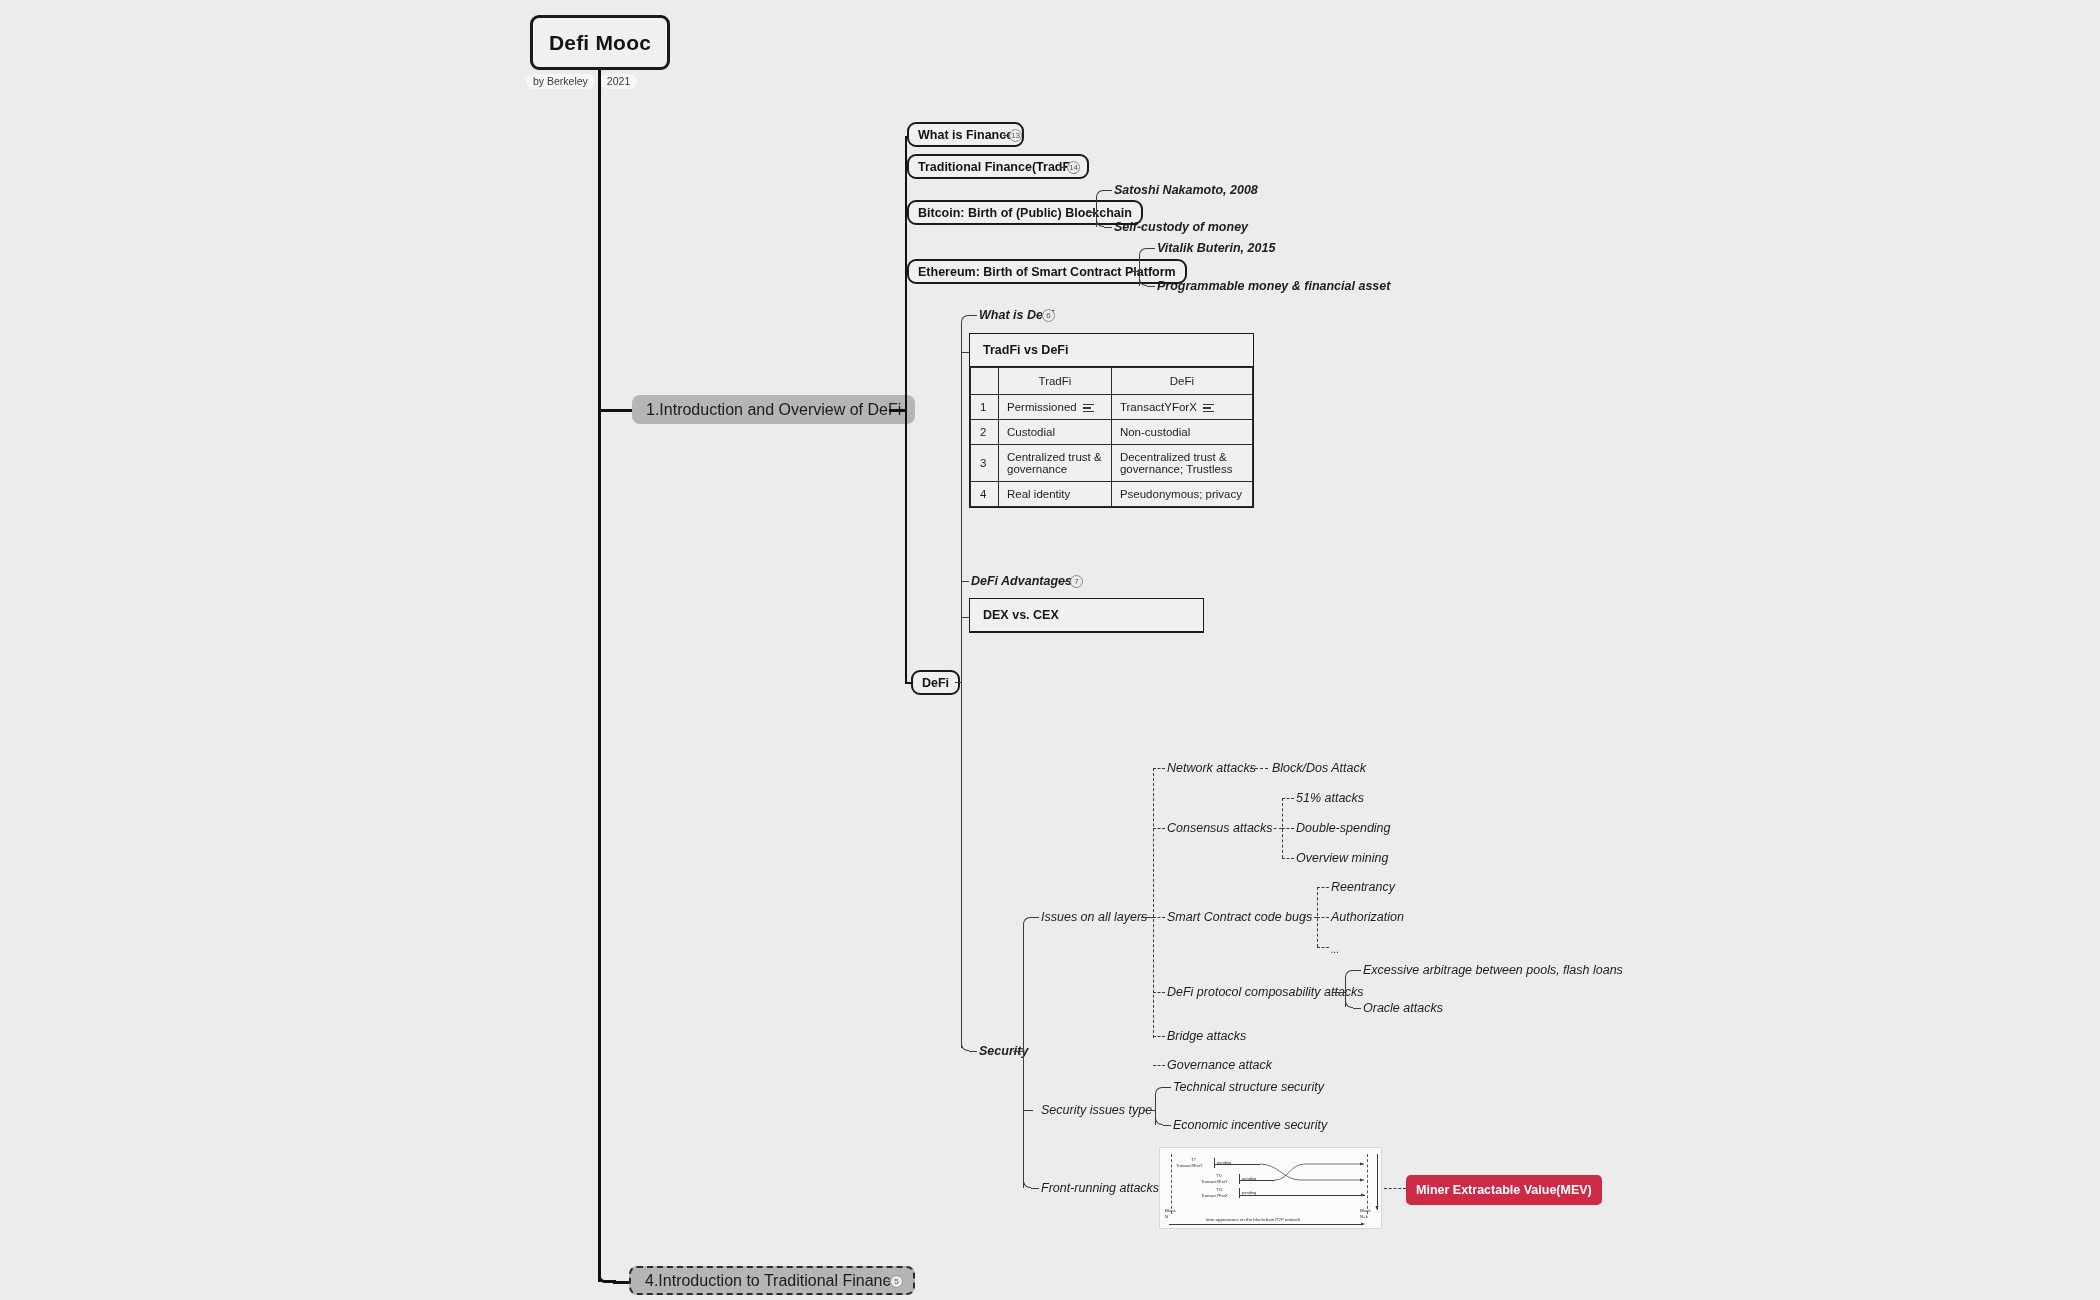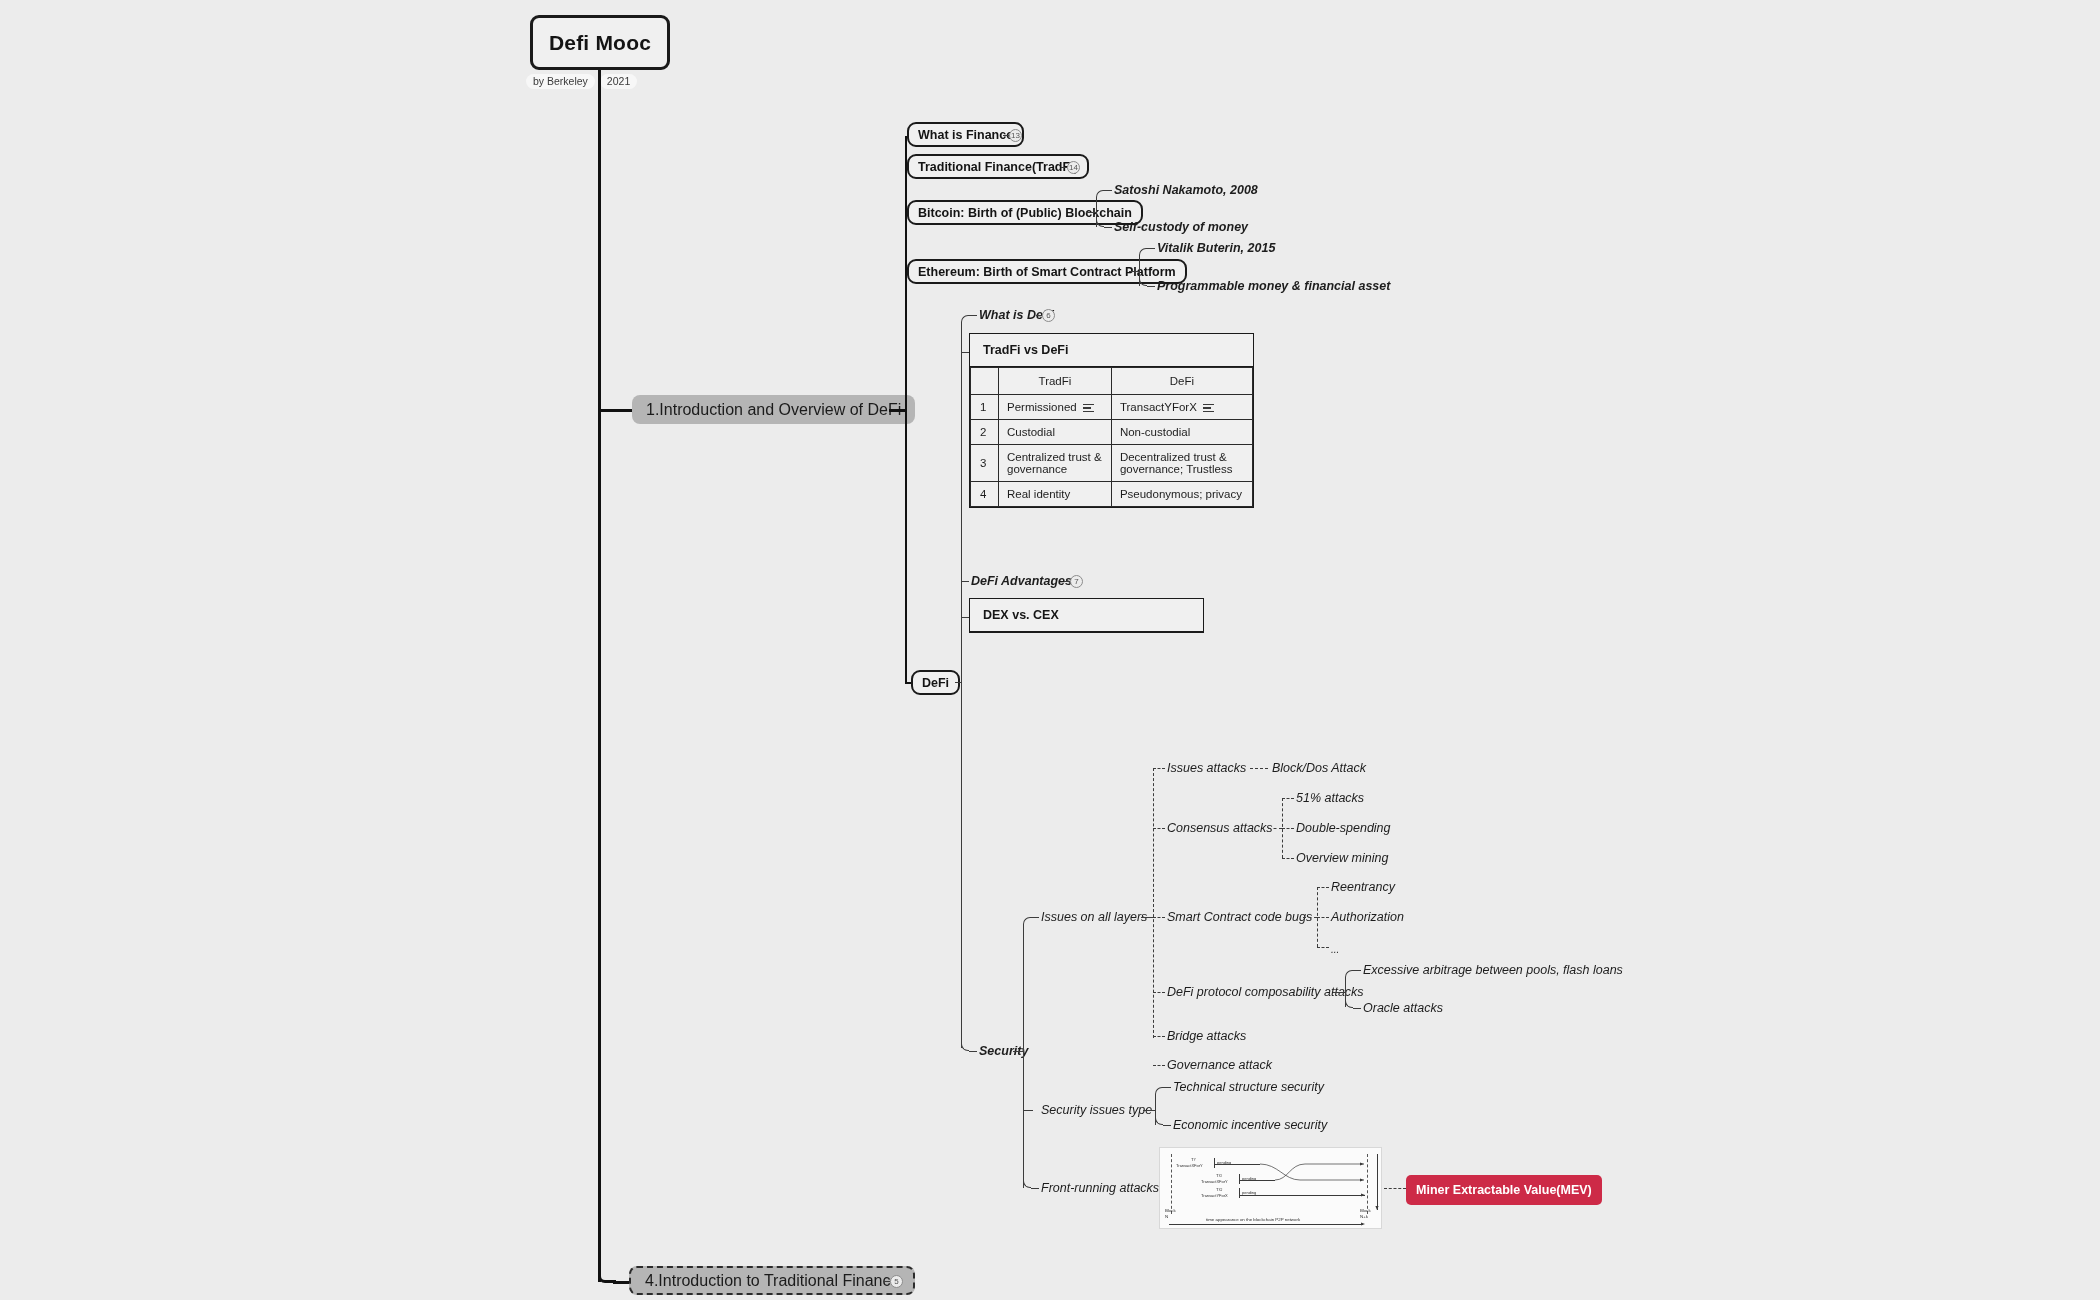--- a/index.html
+++ b/index.html
@@ -315,21 +315,21 @@
   <div class="abs line-v thin" style="left:1023px; top:925px; height:263px;"></div>
 
   <div class="abs curve curve-tl thin" style="left:1023px; top:917px; width:8px; height:8px;"></div>
   <div class="abs line-h thin" style="left:1031px; top:917px; width:8px;"></div>
   <div class="abs plain" style="left:1041px; top:917px; transform:translateY(-50%);">Issues on all layers</div>
 
   <div class="abs line-h thin" style="left:1141px; top:917px; width:12px;"></div>
   <div class="abs dash-v" style="left:1153px; top:768px; height:270px;"></div>
 
   <div class="abs dash-h" style="left:1153px; top:768px; width:12px;"></div>
-  <div class="abs plain" style="left:1167px; top:768px; transform:translateY(-50%);">Issues attacks</div>
+  <div class="abs plain" style="left:1167px; top:768px; transform:translateY(-50%);">Network attacks</div>
   <div class="abs dash-h" style="left:1250px; top:768px; width:18px;"></div>
   <div class="abs plain" style="left:1272px; top:768px; transform:translateY(-50%);">Block/Dos Attack</div>
 
   <div class="abs dash-h" style="left:1153px; top:828px; width:12px;"></div>
   <div class="abs plain" style="left:1167px; top:828px; transform:translateY(-50%);">Consensus attacks</div>
   <div class="abs dash-h" style="left:1268px; top:828px; width:14px;"></div>
   <div class="abs dash-v" style="left:1282px; top:798px; height:60px;"></div>
   <div class="abs dash-h" style="left:1282px; top:798px; width:12px;"></div>
   <div class="abs plain" style="left:1296px; top:798px; transform:translateY(-50%);">51% attacks</div>
   <div class="abs dash-h" style="left:1282px; top:828px; width:12px;"></div>

